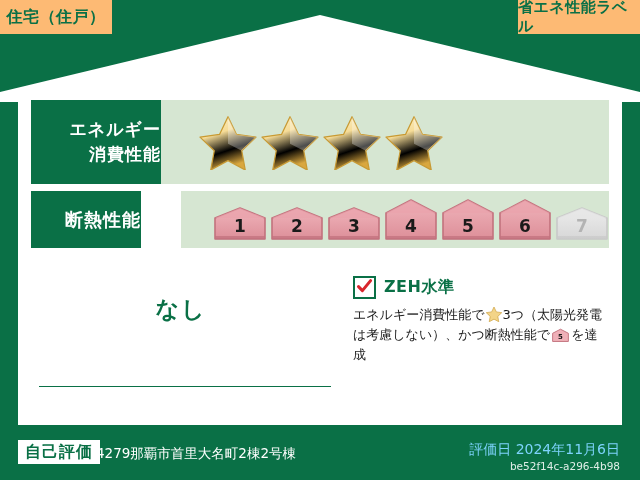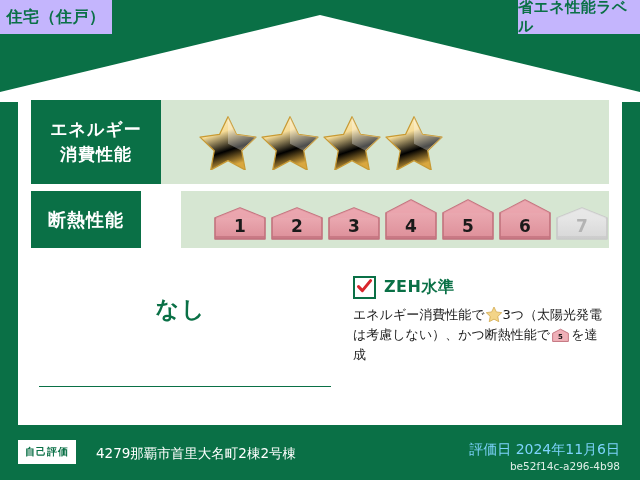--- a/index.html
+++ b/index.html
@@ -14,21 +14,21 @@
   #roof{
     position:absolute;left:0;top:0;width:640px;height:102px;
     overflow:hidden;pointer-events:none;
   }
   #roof .peak{
     position:absolute;left:0;top:0;width:640px;height:102px;
   }
 
   
   .tab{
-    position:absolute;top:0;background:#c4b5fd;
+    position:absolute;top:0;background:#fdba74;
     color:#0a7046;font-weight:bold;font-size:16px;
     display:flex;align-items:center;justify-content:center;
     letter-spacing:.5px;
   }
   #tab-left{left:0;width:112px;height:34px;}
   #tab-right{right:0;width:122px;height:34px;font-size:15px;}
 
   
   #title-wrap{
     position:absolute;left:0;top:38px;width:640px;text-align:center;color:#ffffff;
@@ -42,21 +42,21 @@
     background:#ffffff;
   }
 
   
   .row{position:relative;display:flex;align-items:stretch;}
   #row-energy{position:absolute;left:13px;top:12px;width:578px;height:84px;}
   #row-insul {position:absolute;left:13px;top:103px;width:578px;height:57px;gap:40px;}
 
   .rowlabel{
     background:#0a7046;color:#fff;font-weight:bold;
-    display:flex;flex-direction:column;align-items:center;justify-content:center;
+    display:flex;flex-direction:column;align-items:flex-end;justify-content:center;
     text-align:center;letter-spacing:1px;
   }
   #row-energy .rowlabel{width:130px;font-size:17px;line-height:25px;}
   #row-insul  .rowlabel{width:130px;font-size:18px;line-height:22px;}
 
   .rowbody{flex:1;background:#d6e6d2;display:flex;align-items:center;}
 
   
   #stars{display:flex;align-items:center;gap:4px;padding-left:38px;}
   .star{width:58px;height:56px;display:block;}
@@ -98,21 +98,21 @@
   #zeh-desc{
     margin-top:6px;font-size:13px;color:#1a1a1a;line-height:20px;letter-spacing:0px;
   }
   .inline-star{vertical-align:-3px;margin:0 1px;}
   .inline-badge{vertical-align:-4px;margin:0 2px;}
 
   
   #footer{position:absolute;left:0;top:432px;width:640px;height:48px;color:#fff;}
   #selfeval{
     position:absolute;left:18px;top:8px;background:#ffffff;color:#0a7046;
-    font-size:10px;font-weight:bold;letter-spacing:1px;
+    font-size:16px;font-weight:bold;letter-spacing:1px;
     padding:3px 7px;line-height:18px;
   }
   #address{
     position:absolute;left:96px;top:12px;font-size:13.5px;color:#ffffff;
     letter-spacing:0px;line-height:18px;
   }
   #evaldate{
     position:absolute;right:20px;top:8px;font-size:14px;color:#7dd3fc;
     text-align:right;line-height:18px;white-space:nowrap;
   }

